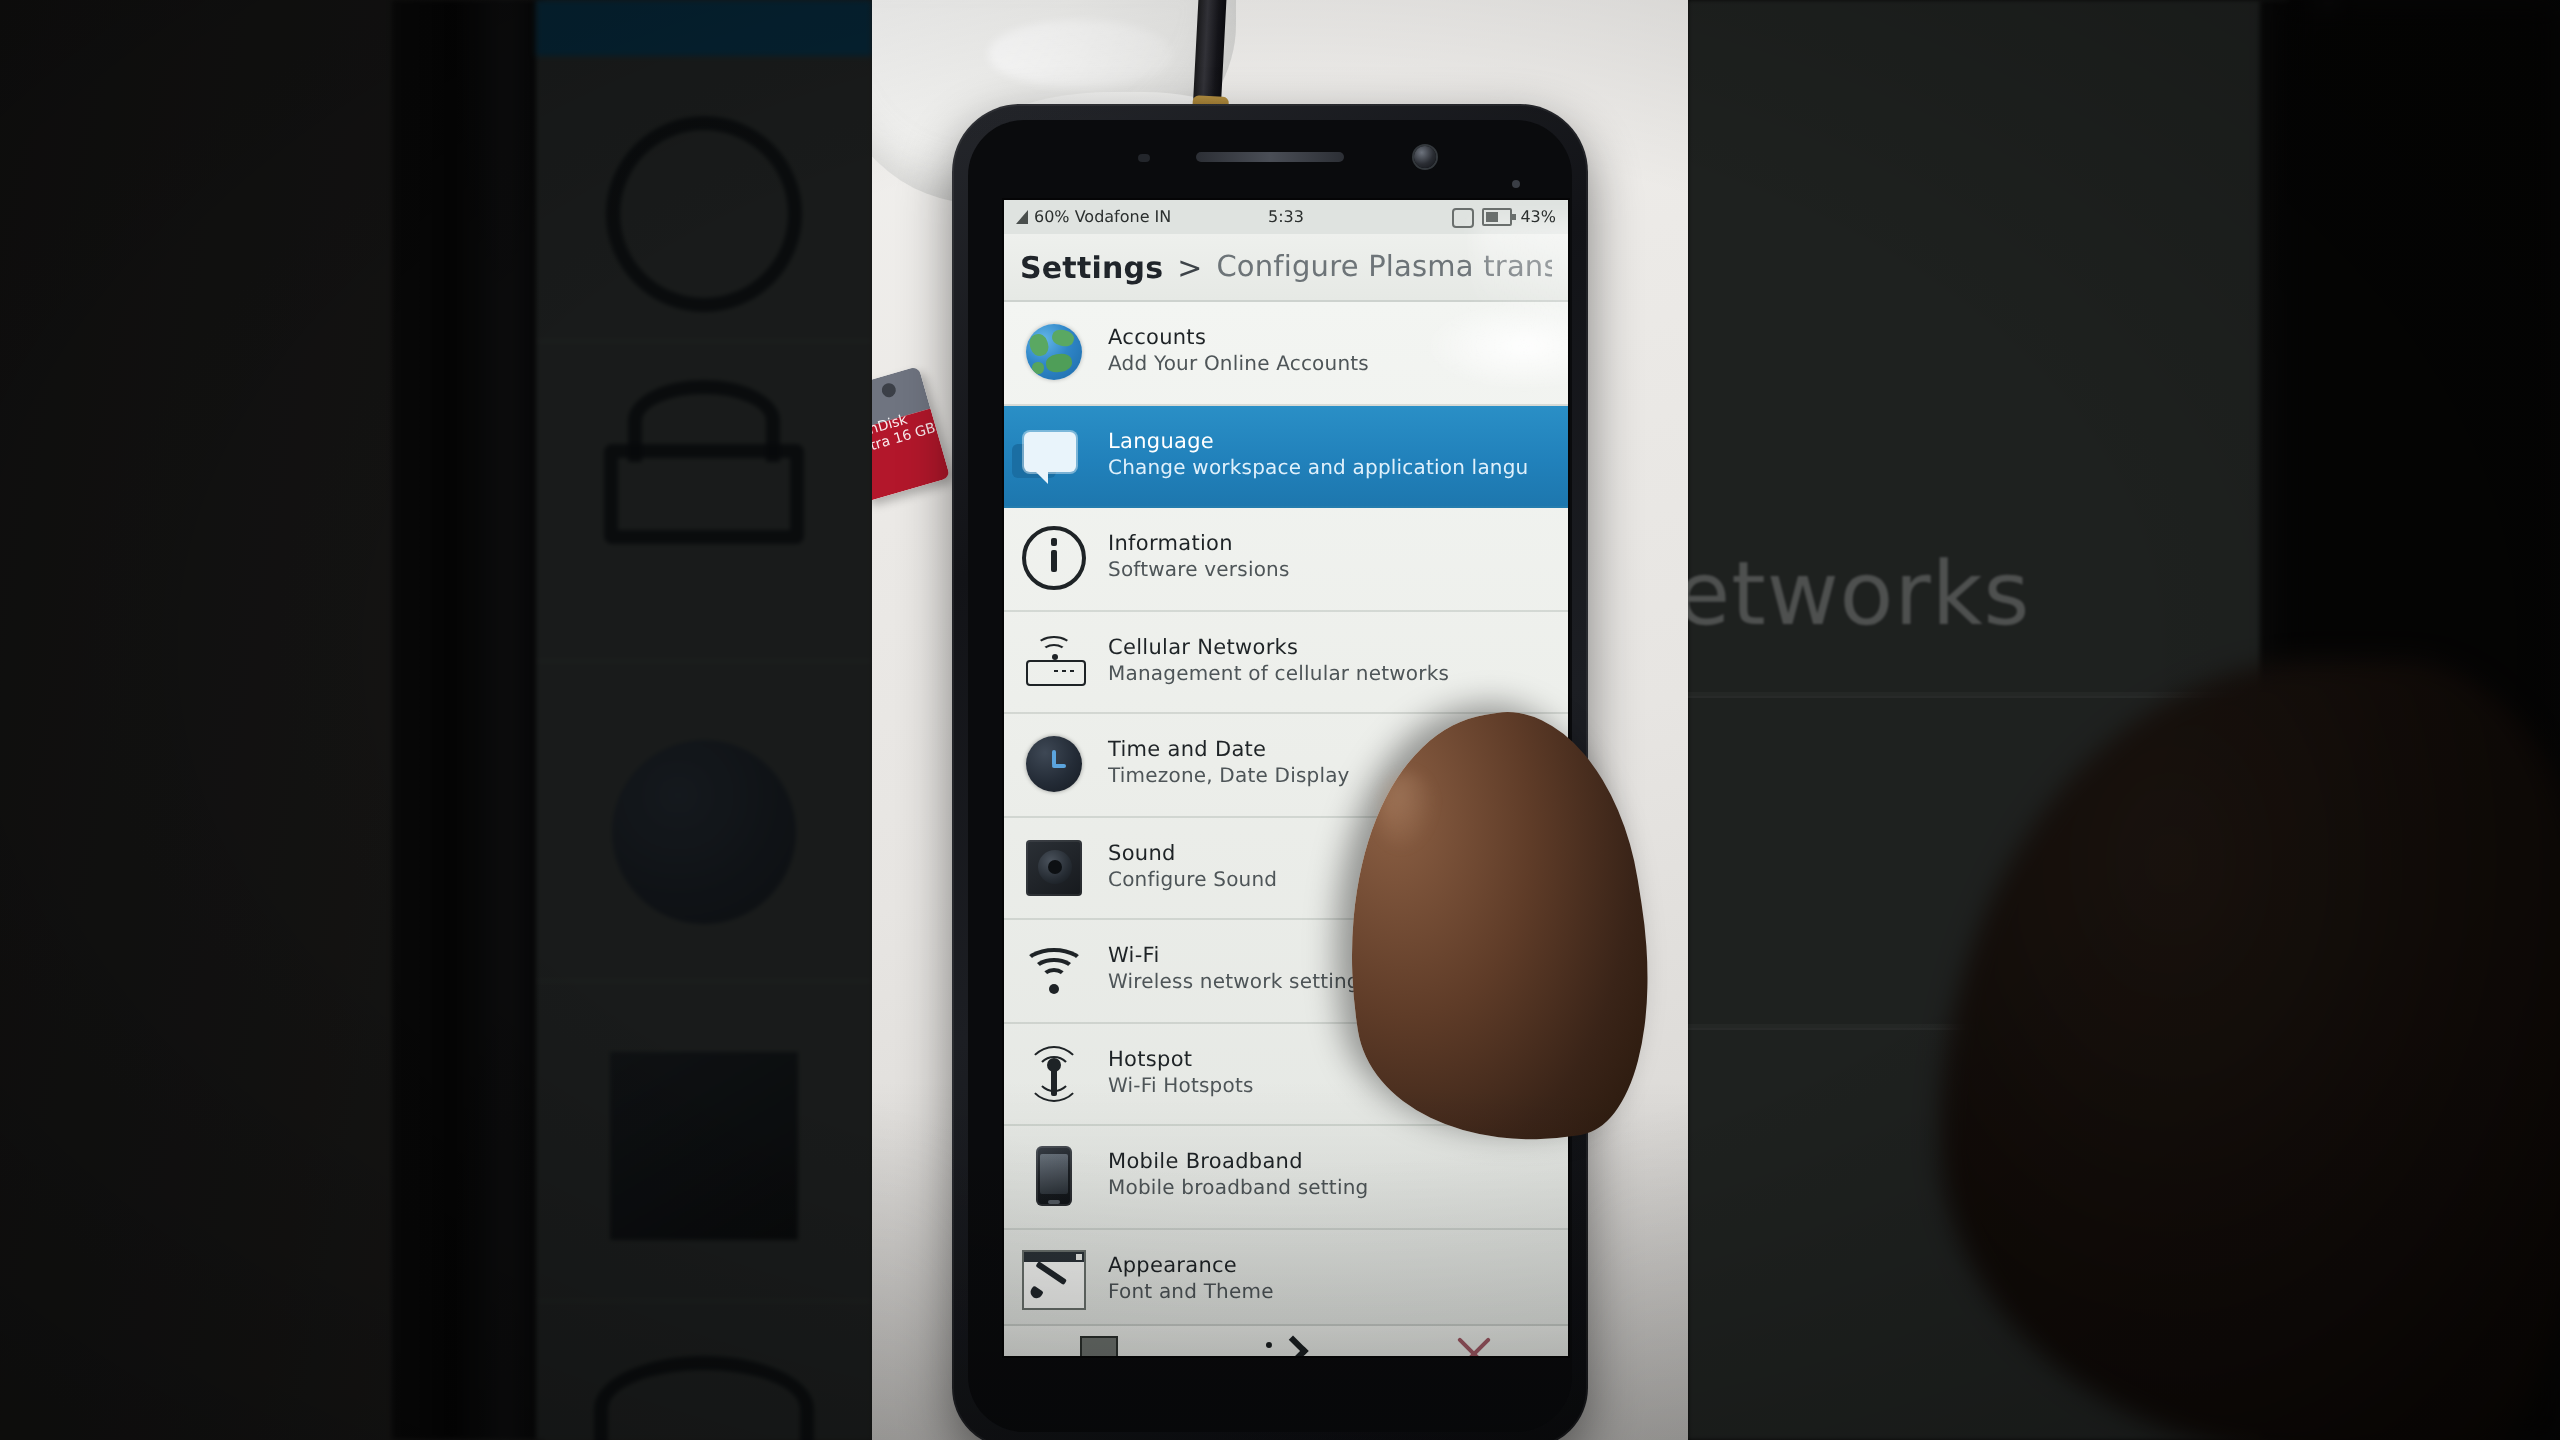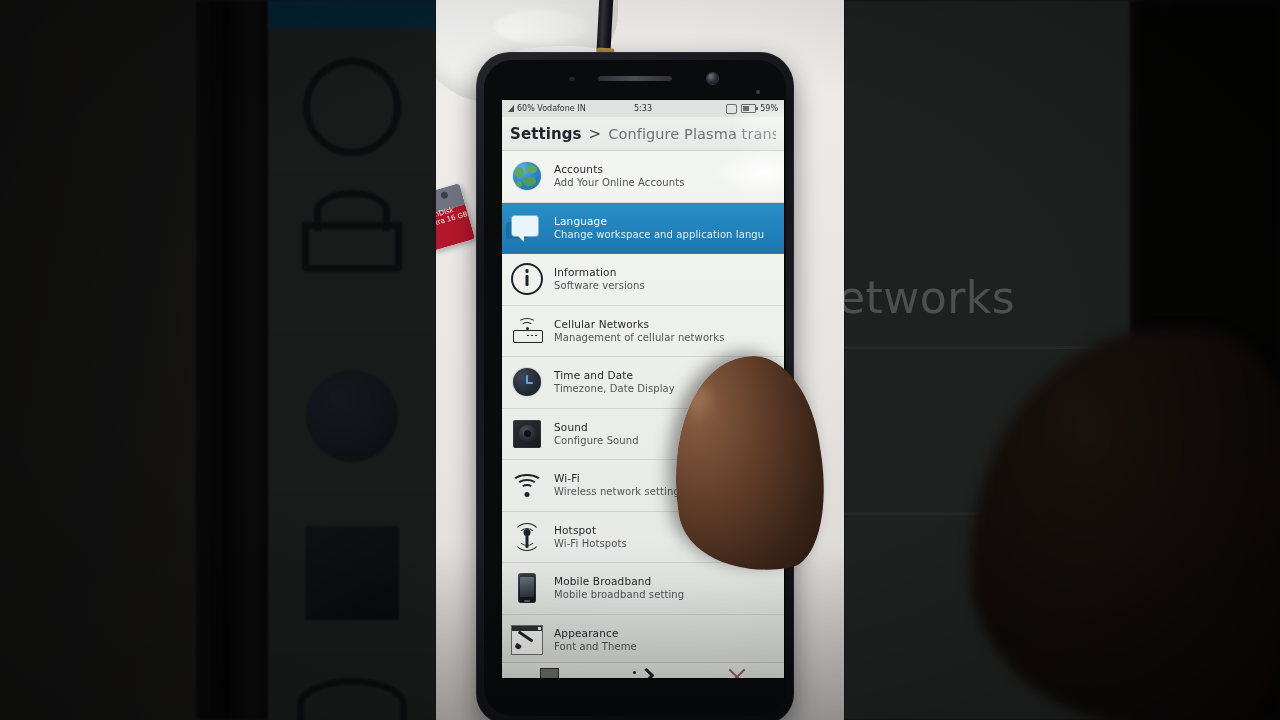--- a/index.html
+++ b/index.html
@@ -332,21 +332,21 @@
 
           <div class="statusbar">
             <div class="sb-left">
               <span class="tri"></span>
               <span>60% Vodafone IN</span>
             </div>
             <div class="sb-center">5:33</div>
             <div class="sb-right">
               <span class="ico-note"></span>
               <span class="ico-batt"></span>
-              <span>59%</span>
+              <span>43%</span>
             </div>
           </div>
 
           <div class="titlebar">
             <span class="tb-home">Settings</span>
             <span class="tb-sep">&gt;</span>
             <span class="tb-page">Configure Plasma transla</span>
           </div>
 
           <div class="list">

